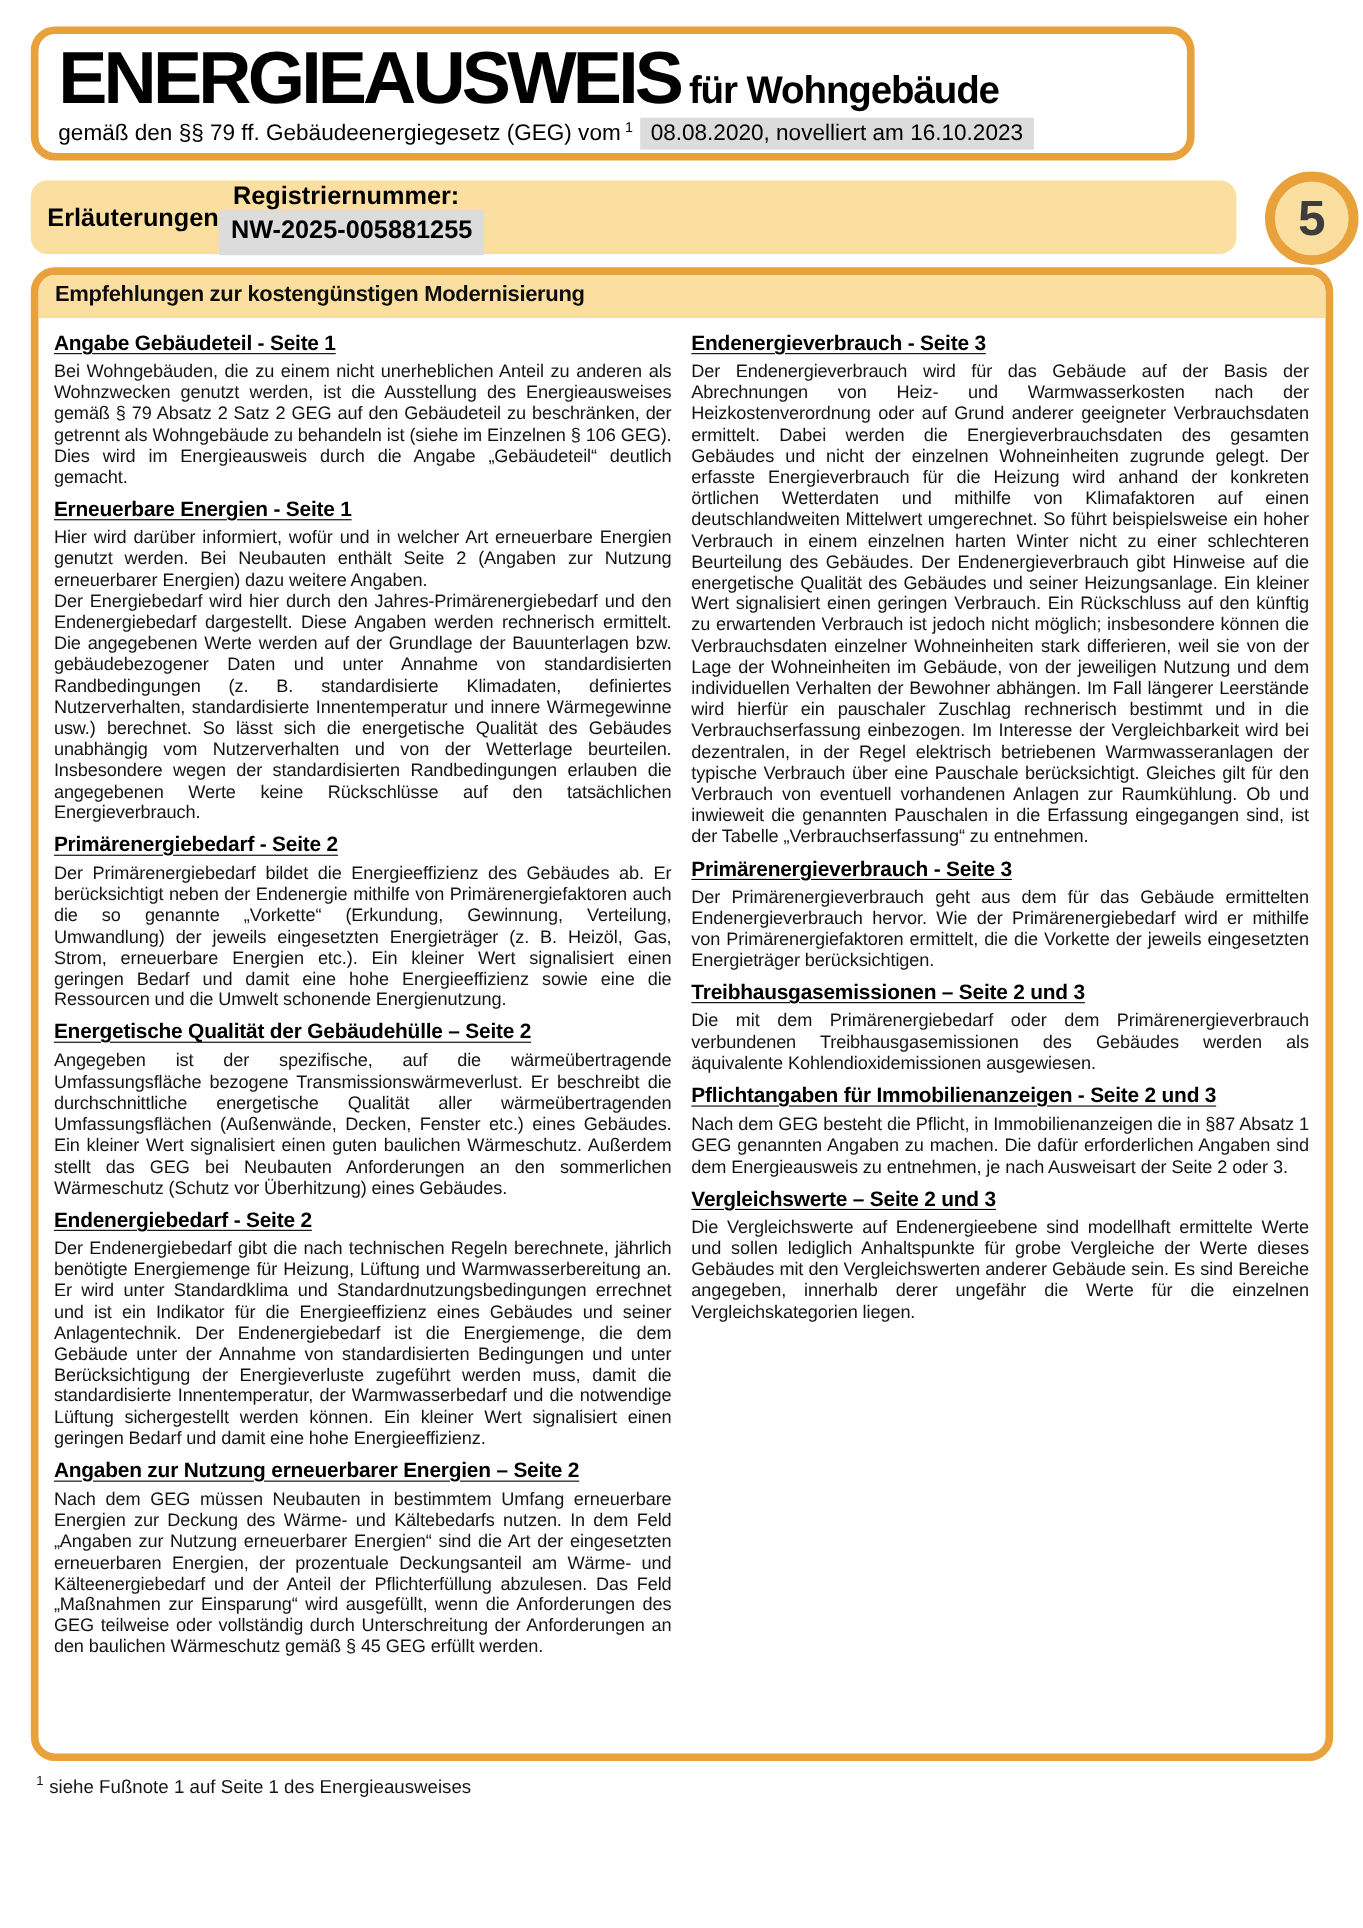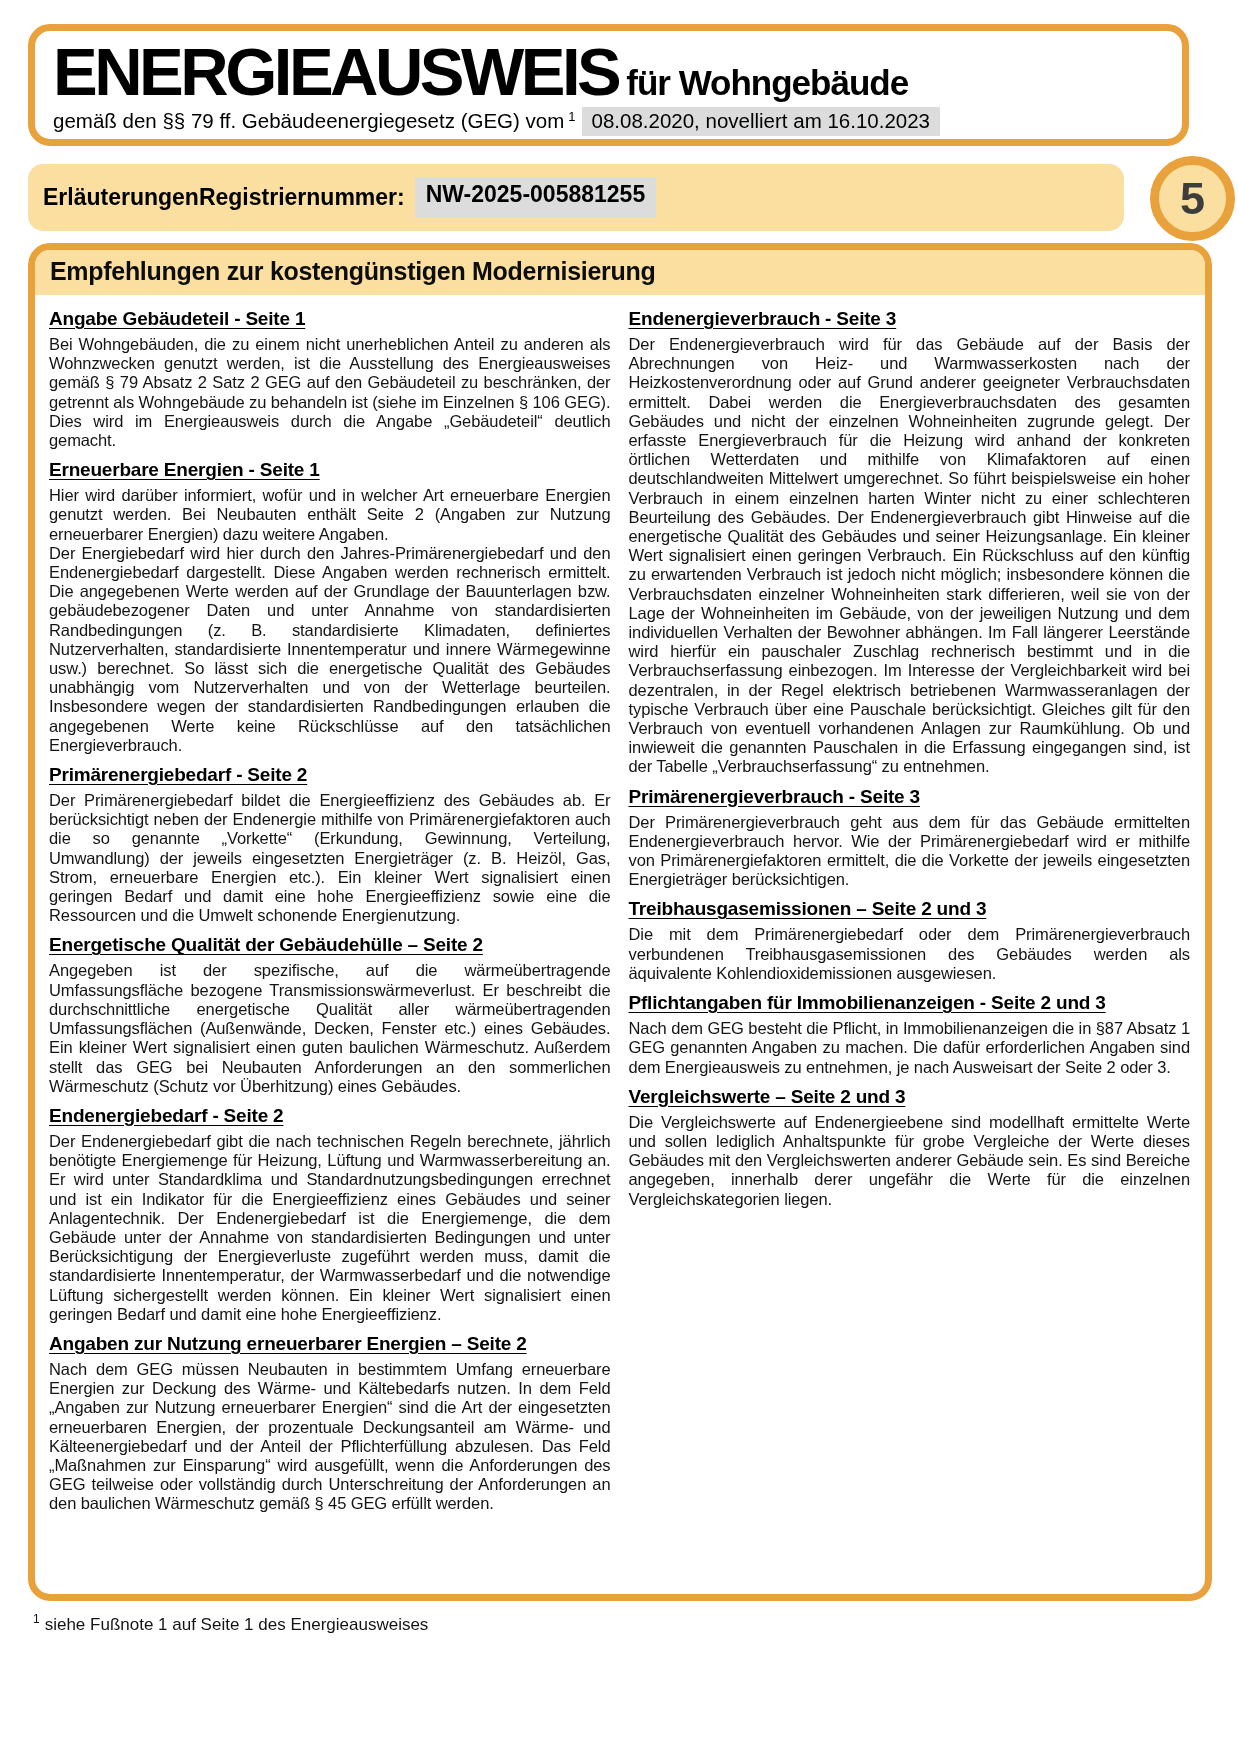--- a/index.html
+++ b/index.html
@@ -10,21 +10,21 @@
   }
   *{box-sizing:border-box;margin:0;padding:0;}
   html,body{background:#ffffff;}
   body{
     width:1239px;height:1753px;position:relative;
     font-family:"Liberation Sans",sans-serif;color:var(--ink);
   }
 
   
   .header-box{
-    position:absolute;left:28px;top:24px;width:1161px;height:122px;
+    position:absolute;left:28px;top:24px;width:1058px;height:122px;
     border:7px solid var(--accent-orange);border-radius:22px;background:#fff;
     padding:6px 10px 0 18px;overflow:hidden;
   }
   .title-row{display:flex;align-items:baseline;white-space:nowrap;}
   .main-title{
     font-size:67px;font-weight:700;letter-spacing:-3.5px;line-height:1.05;color:#000;
   }
   .title-suffix{
     font-size:35px;font-weight:700;letter-spacing:-1px;margin-left:8px;color:#000;
   }
@@ -38,21 +38,21 @@
   }
 
   
   .info-bar{
     position:absolute;left:28px;top:164px;width:1096px;height:67px;
     background:var(--panel-tan);border-radius:15px;
     display:flex;align-items:center;justify-content:flex-start;
     padding:0 14px 0 15px;
   }
   .info-bar-title{font-size:23px;font-weight:700;color:#000;}
-  .reg-group{display:flex;align-items:center;}
+  .reg-group{display:flex;align-items:center;flex-direction:column;}
   .reg-label{font-size:23px;font-weight:700;color:#000;margin-right:10px;}
   .reg-number{
     font-size:23px;font-weight:700;color:#000;
     background:var(--highlight-gray);padding:4px 11px 10px 11px;
   }
 
   
   .page-circle{
     position:absolute;left:1150px;top:156px;width:85px;height:85px;
     border:9px solid var(--accent-orange);border-radius:50%;
@@ -65,21 +65,21 @@
   .main-box{
     position:absolute;left:28px;top:243px;width:1184px;height:1358px;
     border:7px solid var(--accent-orange);border-radius:22px;background:#fff;
     overflow:hidden;
   }
   .main-heading-strip{
     background:var(--panel-tan);border-radius:14px 14px 0 0;
     padding:7px 15px 9px 15px;
   }
   .main-heading-strip h2{
-    font-size:25px;font-weight:700;letter-spacing:-0.3px;color:#0d0d0d;
+    font-size:20px;font-weight:700;letter-spacing:-0.3px;color:#0d0d0d;
   }
   .columns{
     display:flex;gap:18px;padding:11px 15px 0 14px;
   }
   .column{flex:1 1 0;min-width:0;}
 
   .section h3{
     font-size:19px;font-weight:700;color:#000;
     text-decoration:underline;text-underline-offset:3px;
     margin:9px 0 5px 0;letter-spacing:-0.2px;

